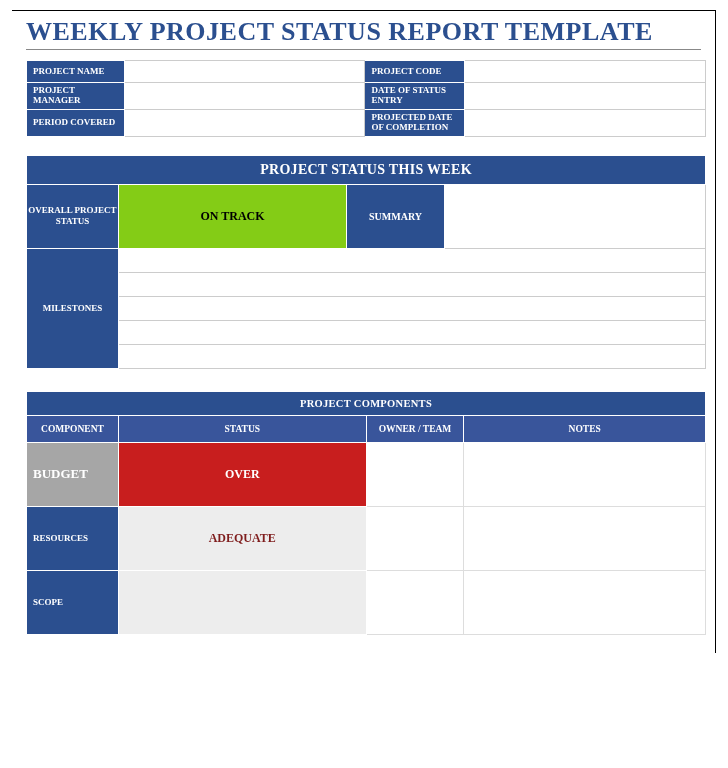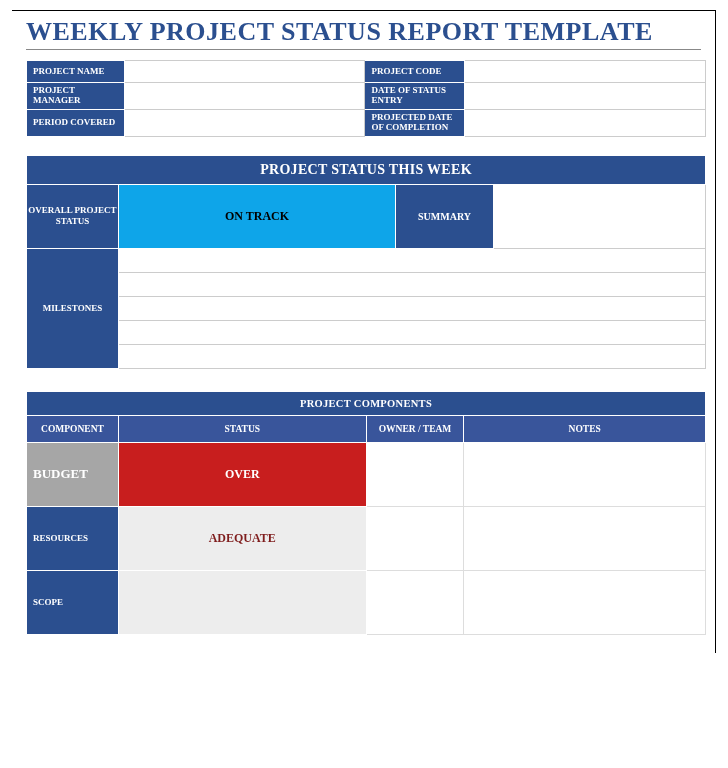--- a/index.html
+++ b/index.html
@@ -50,22 +50,22 @@
   .sw-head {
     background: #2b4f8f; color: #fff; font-weight: bold; text-align: center;
     font-size: 14px; padding: 6px; letter-spacing: 0.3px;
   }
   .sw .side {
     background: #2b4f8f; color: #fff; font-weight: bold; font-size: 9px;
     text-align: center; width: 92px; line-height: 1.2;
   }
   .sw .ops { height: 64px; }
   .sw .ontrack {
-    background: #0ea5e9; color: #000; text-align: center; font-weight: bold;
-    font-size: 12px; width: 277px;
+    background: #84cc16; color: #000; text-align: center; font-weight: bold;
+    font-size: 12px; width: 228px;
   }
   .sw .summary-lab {
     background: #2b4f8f; color: #fff; font-weight: bold; font-size: 10px;
     text-align: center; width: 98px;
   }
   .sw .blank-big { background: #fff; border:1px solid #ccc; }
   .sw .mrow td { height: 24px; }
   .sw .mrow .mfill { background:#fff; border:1px solid #ccc; }
 
   

